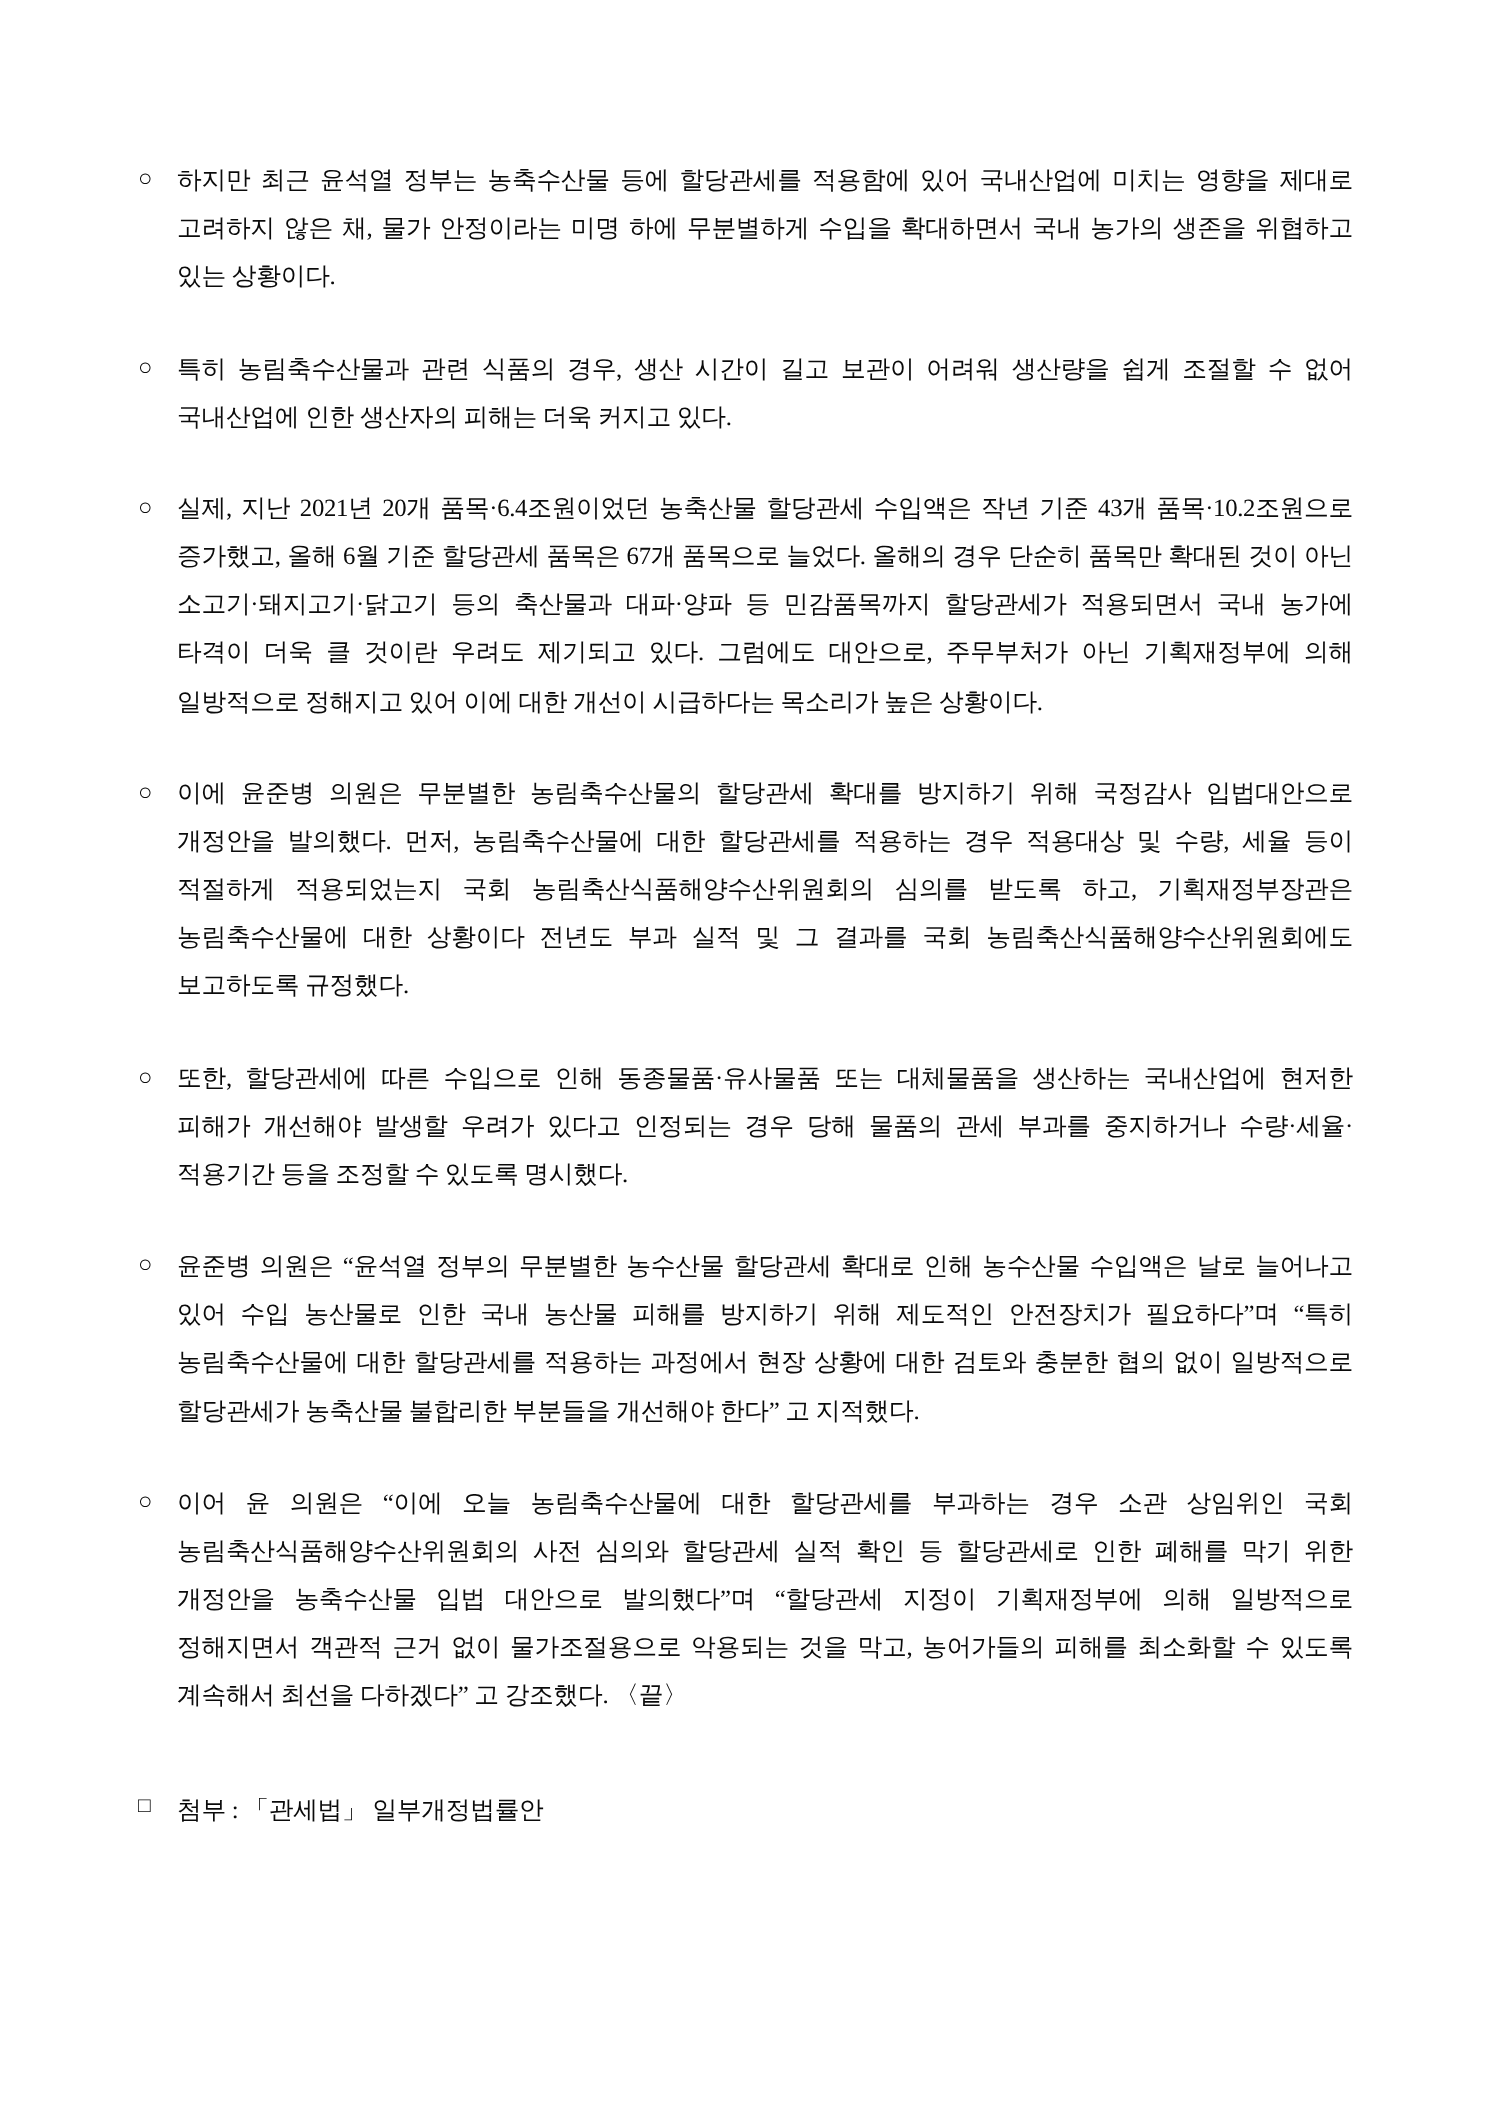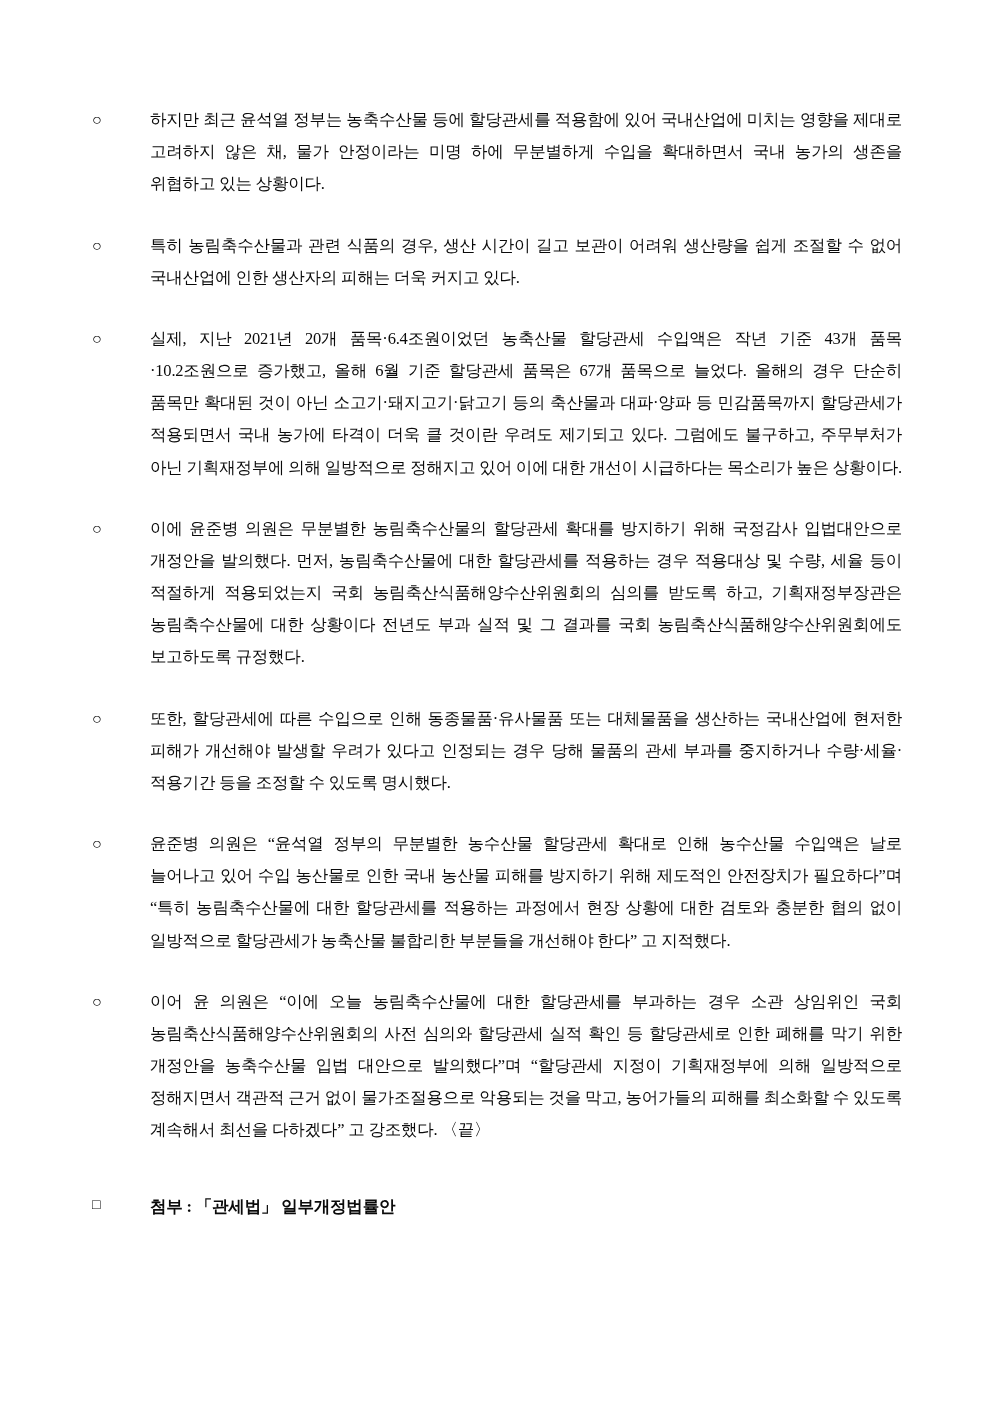--- a/index.html
+++ b/index.html
@@ -46,28 +46,26 @@
     font-size: 16px;
     line-height: 1.95;
     text-align: left;
     color: #0a0a0a;
   }
   .ptext {
     flex: 1 1 auto;
     text-align: justify;
     text-justify: inter-character;
     word-break: keep-all;
-    margin-left: 32px;
   }
   .attach {
     margin-top: 44px;
   }
   .attach .ptext {
     text-align: left;
-    font-weight: bold;
   }
   .attach .bullet {
     font-size: 14px;
   }
 </style>
 </head>
 <body>
 
 <div class="page">
   <div class="content">
@@ -77,21 +75,21 @@
       <span class="ptext">하지만 최근 윤석열 정부는 농축수산물 등에 할당관세를 적용함에 있어 국내산업에 미치는 영향을 제대로 고려하지 않은 채, 물가 안정이라는 미명 하에 무분별하게 수입을 확대하면서 국내 농가의 생존을 위협하고 있는 상황이다.</span>
     </div>
 
     <div class="para">
       <span class="bullet">○</span>
       <span class="ptext">특히 농림축수산물과 관련 식품의 경우, 생산 시간이 길고 보관이 어려워 생산량을 쉽게 조절할 수 없어 국내산업에 인한 생산자의 피해는 더욱 커지고 있다.</span>
     </div>
 
     <div class="para">
       <span class="bullet">○</span>
-      <span class="ptext">실제, 지난 2021년 20개 품목·6.4조원이었던 농축산물 할당관세 수입액은 작년 기준 43개 품목·10.2조원으로 증가했고, 올해 6월 기준 할당관세 품목은 67개 품목으로 늘었다. 올해의 경우 단순히 품목만 확대된 것이 아닌 소고기·돼지고기·닭고기 등의 축산물과 대파·양파 등 민감품목까지 할당관세가 적용되면서 국내 농가에 타격이 더욱 클 것이란 우려도 제기되고 있다. 그럼에도 불구하고, 주무부처가 아닌 기획재정부에 의해 일방적으로 정해지고 있어 이에 대한 개선이 시급하다는 목소리가 높은 상황이다.</span>
+      <span class="ptext">실제, 지난 2021년 20개 품목·6.4조원이었던 농축산물 할당관세 수입액은 작년 기준 43개 품목·10.2조원으로 증가했고, 올해 6월 기준 할당관세 품목은 67개 품목으로 늘었다. 올해의 경우 단순히 품목만 확대된 것이 아닌 소고기·돼지고기·닭고기 등의 축산물과 대파·양파 등 민감품목까지 할당관세가 적용되면서 국내 농가에 타격이 더욱 클 것이란 우려도 제기되고 있다. 그럼에도 대안으로, 주무부처가 아닌 기획재정부에 의해 일방적으로 정해지고 있어 이에 대한 개선이 시급하다는 목소리가 높은 상황이다.</span>
     </div>
 
     <div class="para">
       <span class="bullet">○</span>
       <span class="ptext">이에 윤준병 의원은 무분별한 농림축수산물의 할당관세 확대를 방지하기 위해 국정감사 입법대안으로 개정안을 발의했다. 먼저, 농림축수산물에 대한 할당관세를 적용하는 경우 적용대상 및 수량, 세율 등이 적절하게 적용되었는지 국회 농림축산식품해양수산위원회의 심의를 받도록 하고, 기획재정부장관은 농림축수산물에 대한 상황이다 전년도 부과 실적 및 그 결과를 국회 농림축산식품해양수산위원회에도 보고하도록 규정했다.</span>
     </div>
 
     <div class="para">
       <span class="bullet">○</span>
       <span class="ptext">또한, 할당관세에 따른 수입으로 인해 동종물품·유사물품 또는 대체물품을 생산하는 국내산업에 현저한 피해가 개선해야 발생할 우려가 있다고 인정되는 경우 당해 물품의 관세 부과를 중지하거나 수량·세율·적용기간 등을 조정할 수 있도록 명시했다.</span>

